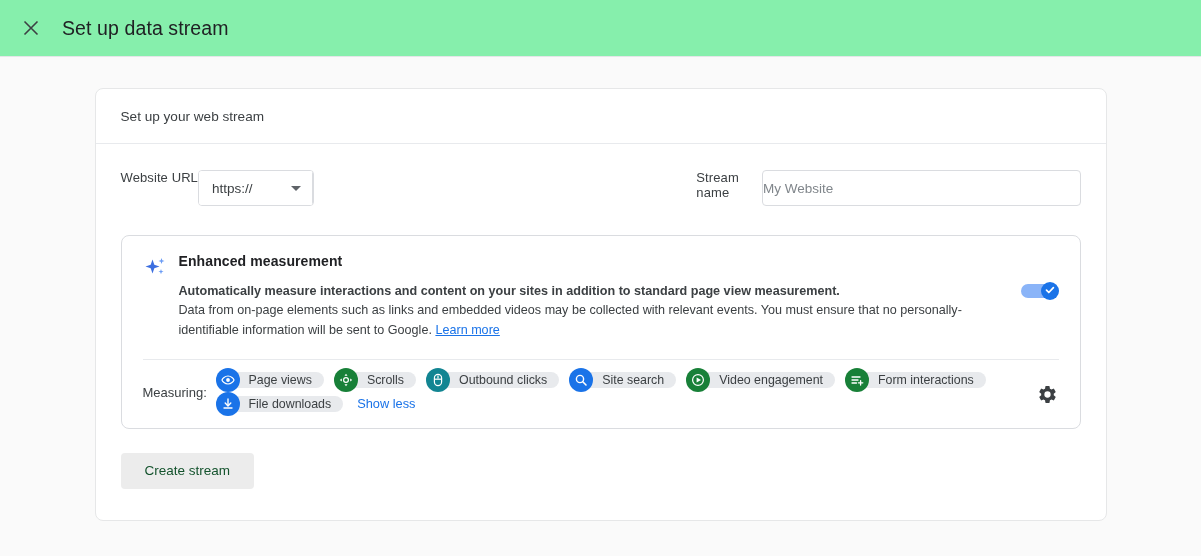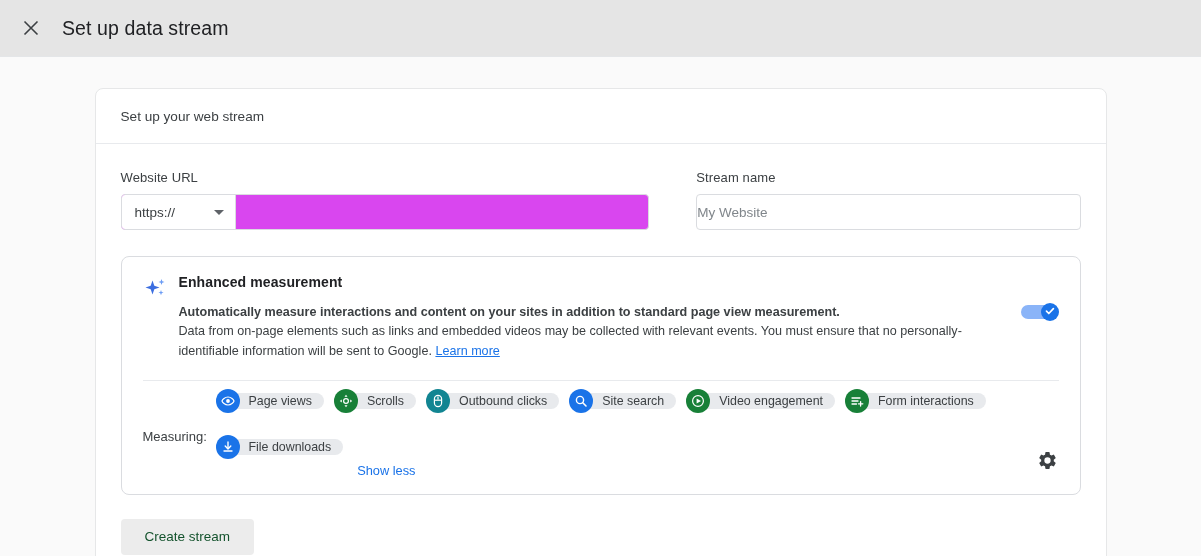--- a/index.html
+++ b/index.html
@@ -12,21 +12,21 @@
     height: 556px;
     background: #fafafa;
     font-family: "Liberation Sans", sans-serif;
     color: #202124;
     overflow: hidden;
   }
 
   
   .topbar {
     height: 57px;
-    background: #e5e5e5;
+    background: #86efac;
     border-bottom: 1px solid #e4e6e8;
     display: flex;
     align-items: center;
     padding-left: 14px;
   }
   .close-btn {
     width: 34px;
     height: 34px;
     display: flex;
     align-items: center;
@@ -66,21 +66,21 @@
   }
   .card-body {
     padding: 26px 25px 31px 25px;
   }
 
   
   .field-row {
     display: flex;
     gap: 47px;
   }
-  .field-col { display: flex; flex-direction: column; }
+  .field-col { display: flex; }
   .field-col.url { width: 530px; }
   .field-col.name { width: 385px; }
   .field-label {
     font-size: 13px;
     color: #3c4043;
     margin-bottom: 9px;
     letter-spacing: .1px;
   }
   .url-input-group {
     display: flex;
@@ -237,21 +237,20 @@
     font-size: 12.4px;
     color: #3c4043;
     padding-left: 9px;
     white-space: nowrap;
   }
   .show-less {
     font-size: 12.8px;
     color: #1a73e8;
     cursor: pointer;
     padding-left: 4px;
-    margin-top: 46px;
   }
   .gear {
     position: absolute;
     right: 20px;
     bottom: 19px;
     width: 24px; height: 24px;
     display: flex;
     align-items: center;
     justify-content: center;
     cursor: pointer;

